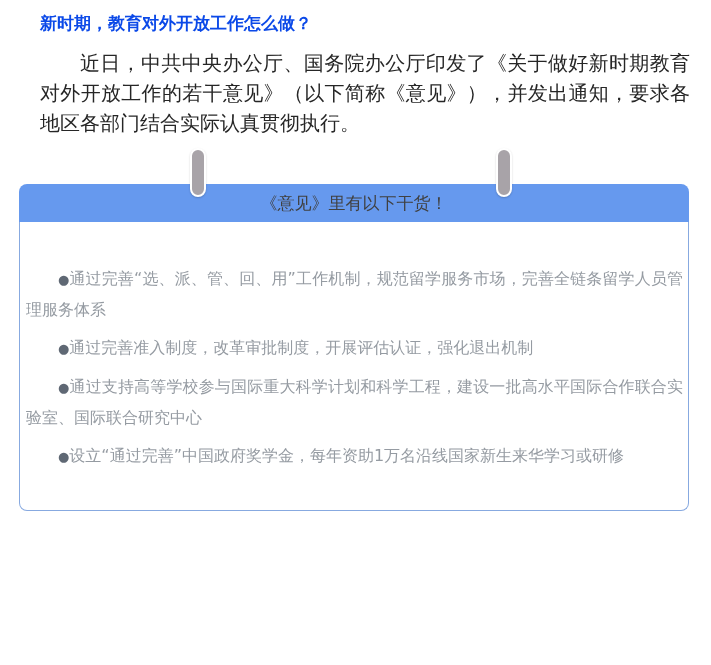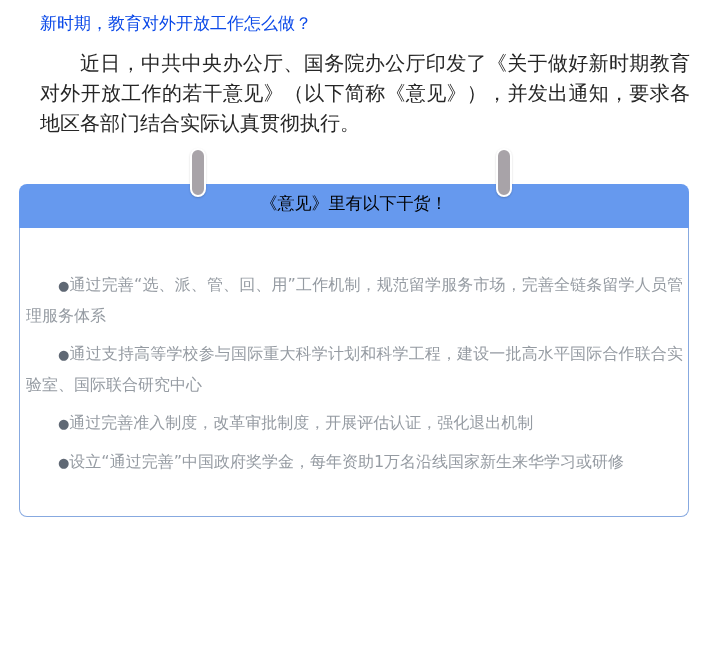--- a/index.html
+++ b/index.html
@@ -11,21 +11,21 @@
   .page {
     position: relative;
     width: 711px; height: 665px;
     overflow: hidden;
     background: #ffffff;
   }
   .article-title {
     margin: 12px 21px 0 40px;
     font-size: 17px;
     line-height: 22px;
-    font-weight: normal;
+    font-weight: bold;
     color: #0b49e8;
   }
   .article-intro {
     margin: 14px 21px 0 40px;
     font-size: 20px;
     line-height: 30px;
     color: #262626;
     text-indent: 2em;
     text-align: justify;
   }
@@ -43,26 +43,26 @@
     border: 2px solid #ffffff;
     border-radius: 9px;
     box-shadow: 0 1px 2px rgba(0,0,0,0.18);
     z-index: 3;
   }
   .pin-left  { left: 171px; }
   .pin-right { left: 477px; }
   .card-header {
     position: relative;
     z-index: 2;
-    height: 44px;
+    height: 38px;
     line-height: 38px;
     background: #6699ee;
     border-radius: 8px 8px 0 0;
     text-align: center;
-    color: #000000;
+    color: #404040;
     font-size: 17px;
   }
   .card-body {
     border: 1px solid #87a9e0;
     border-top: none;
     border-radius: 0 0 8px 8px;
     padding: 34px 5px 30px 6px;
     background: #ffffff;
   }
   .card-item {
@@ -89,20 +89,20 @@
 
   <div class="card">
 
     <span class="pin pin-left"></span>
     <span class="pin pin-right"></span>
 
     <div class="card-header">《意见》里有以下干货！</div>
 
     <div class="card-body">
       <p class="card-item"><span class="bullet">●</span><span>通过完善“选、派、管、回、用”工作机制，规范留学服务市场，完善全链条留学人员管理服务体系</span></p>
+      <p class="card-item"><span class="bullet">●</span><span>通过完善准入制度，改革审批制度，开展评估认证，强化退出机制</span></p>
       <p class="card-item"><span class="bullet">●</span><span>通过支持高等学校参与国际重大科学计划和科学工程，建设一批高水平国际合作联合实验室、国际联合研究中心</span></p>
-      <p class="card-item"><span class="bullet">●</span><span>通过完善准入制度，改革审批制度，开展评估认证，强化退出机制</span></p>
       <p class="card-item"><span class="bullet">●</span><span>设立“通过完善”中国政府奖学金，每年资助1万名沿线国家新生来华学习或研修</span></p>
     </div>
 
   </div>
 
 </div>
 
 </body></html>

